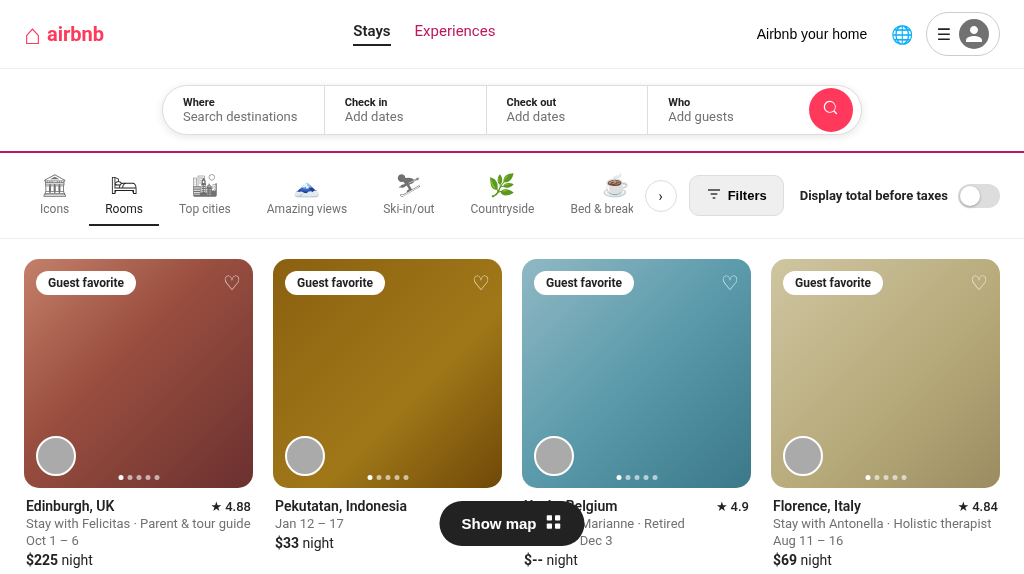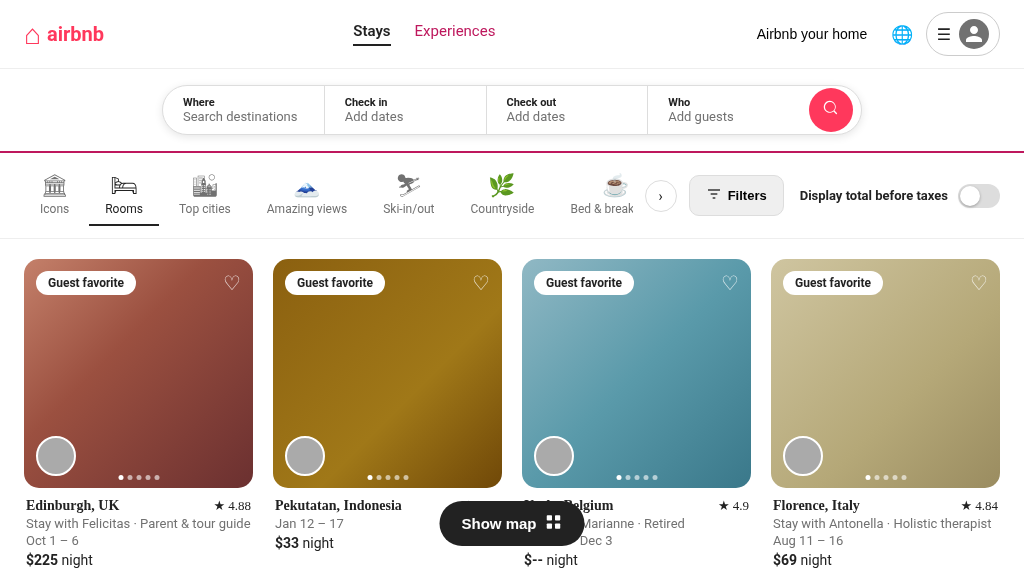--- a/index.html
+++ b/index.html
@@ -282,21 +282,20 @@
       border-radius: 50%;
       background: rgba(255,255,255,0.6);
     }
     .dot.active { background: #fff; }
     .listing-info { padding: 0 2px; }
     .listing-title-row {
       display: flex;
       justify-content: space-between;
       align-items: flex-end;
       margin-bottom: 2px;
-      font-family: Liberation Serif, serif;
     }
     .listing-location { font-size: 14px; font-weight: 600; color: #222; }
     .listing-rating {
       display: flex;
       align-items: center;
       gap: 3px;
       font-size: 13px;
       font-weight: 500;
     }
     .listing-subtitle { font-size: 13px; color: #717171; margin-bottom: 2px; }

